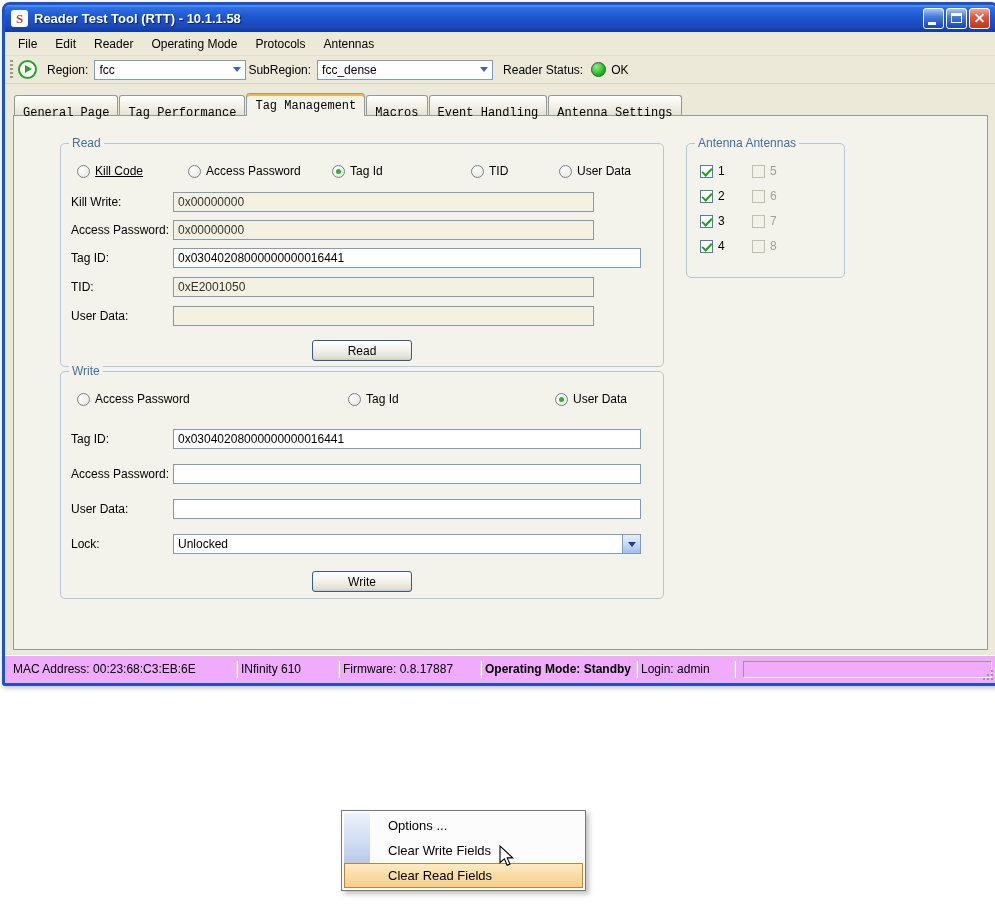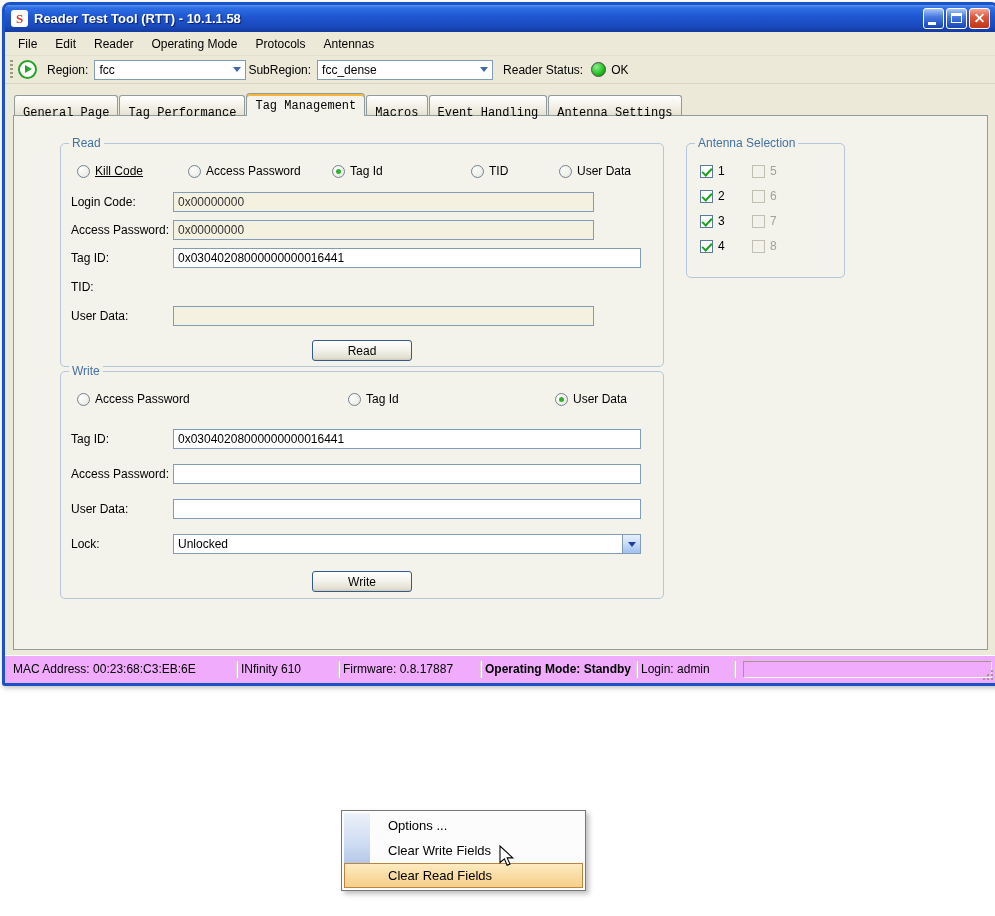--- a/index.html
+++ b/index.html
@@ -197,44 +197,45 @@
       <div class="radio rr4">
         <span class="rdot"></span>
         <span>TID</span>
       </div>
       <div class="radio rr5">
         <span class="rdot"></span>
         <span>User Data</span>
       </div>
 
       <div class="frow fr1">
-        <span class="flabel">Login Code:</span>
+        <span class="flabel">Kill Write:</span>
         <input class="tb-input dis w421" readonly="" value="0x00000000" style="">
       </div>
       <div class="frow fr2">
         <span class="flabel">Access Password:</span>
         <input class="tb-input dis w421" readonly="" value="0x00000000" style="">
       </div>
       <div class="frow fr3">
         <span class="flabel">Tag ID:</span>
         <input class="tb-input w468" value="0x03040208000000000016441" style="">
       </div>
       <div class="frow fr4">
         <span class="flabel">TID:</span>
+        <input class="tb-input dis w421" readonly="" value="0xE2001050" style="">
       </div>
       <div class="frow fr5">
         <span class="flabel">User Data:</span>
         <input class="tb-input dis w421" readonly="" value="" style="">
       </div>
 
       <div class="xp-btn btn-read">Read</div>
     </div>
 
     <div class="groupbox gb-antenna">
-      <span class="gb-title">Antenna Selection</span>
+      <span class="gb-title">Antenna Antennas</span>
       <div class="ant-grid">
         <div class="cb-cell checked">
           <span class="cbox"></span>
           <span class="cb-label">1</span>
         </div>
         <div class="cb-cell disabled">
           <span class="cbox"></span>
           <span class="cb-label">5</span>
         </div>
         <div class="cb-cell checked">

